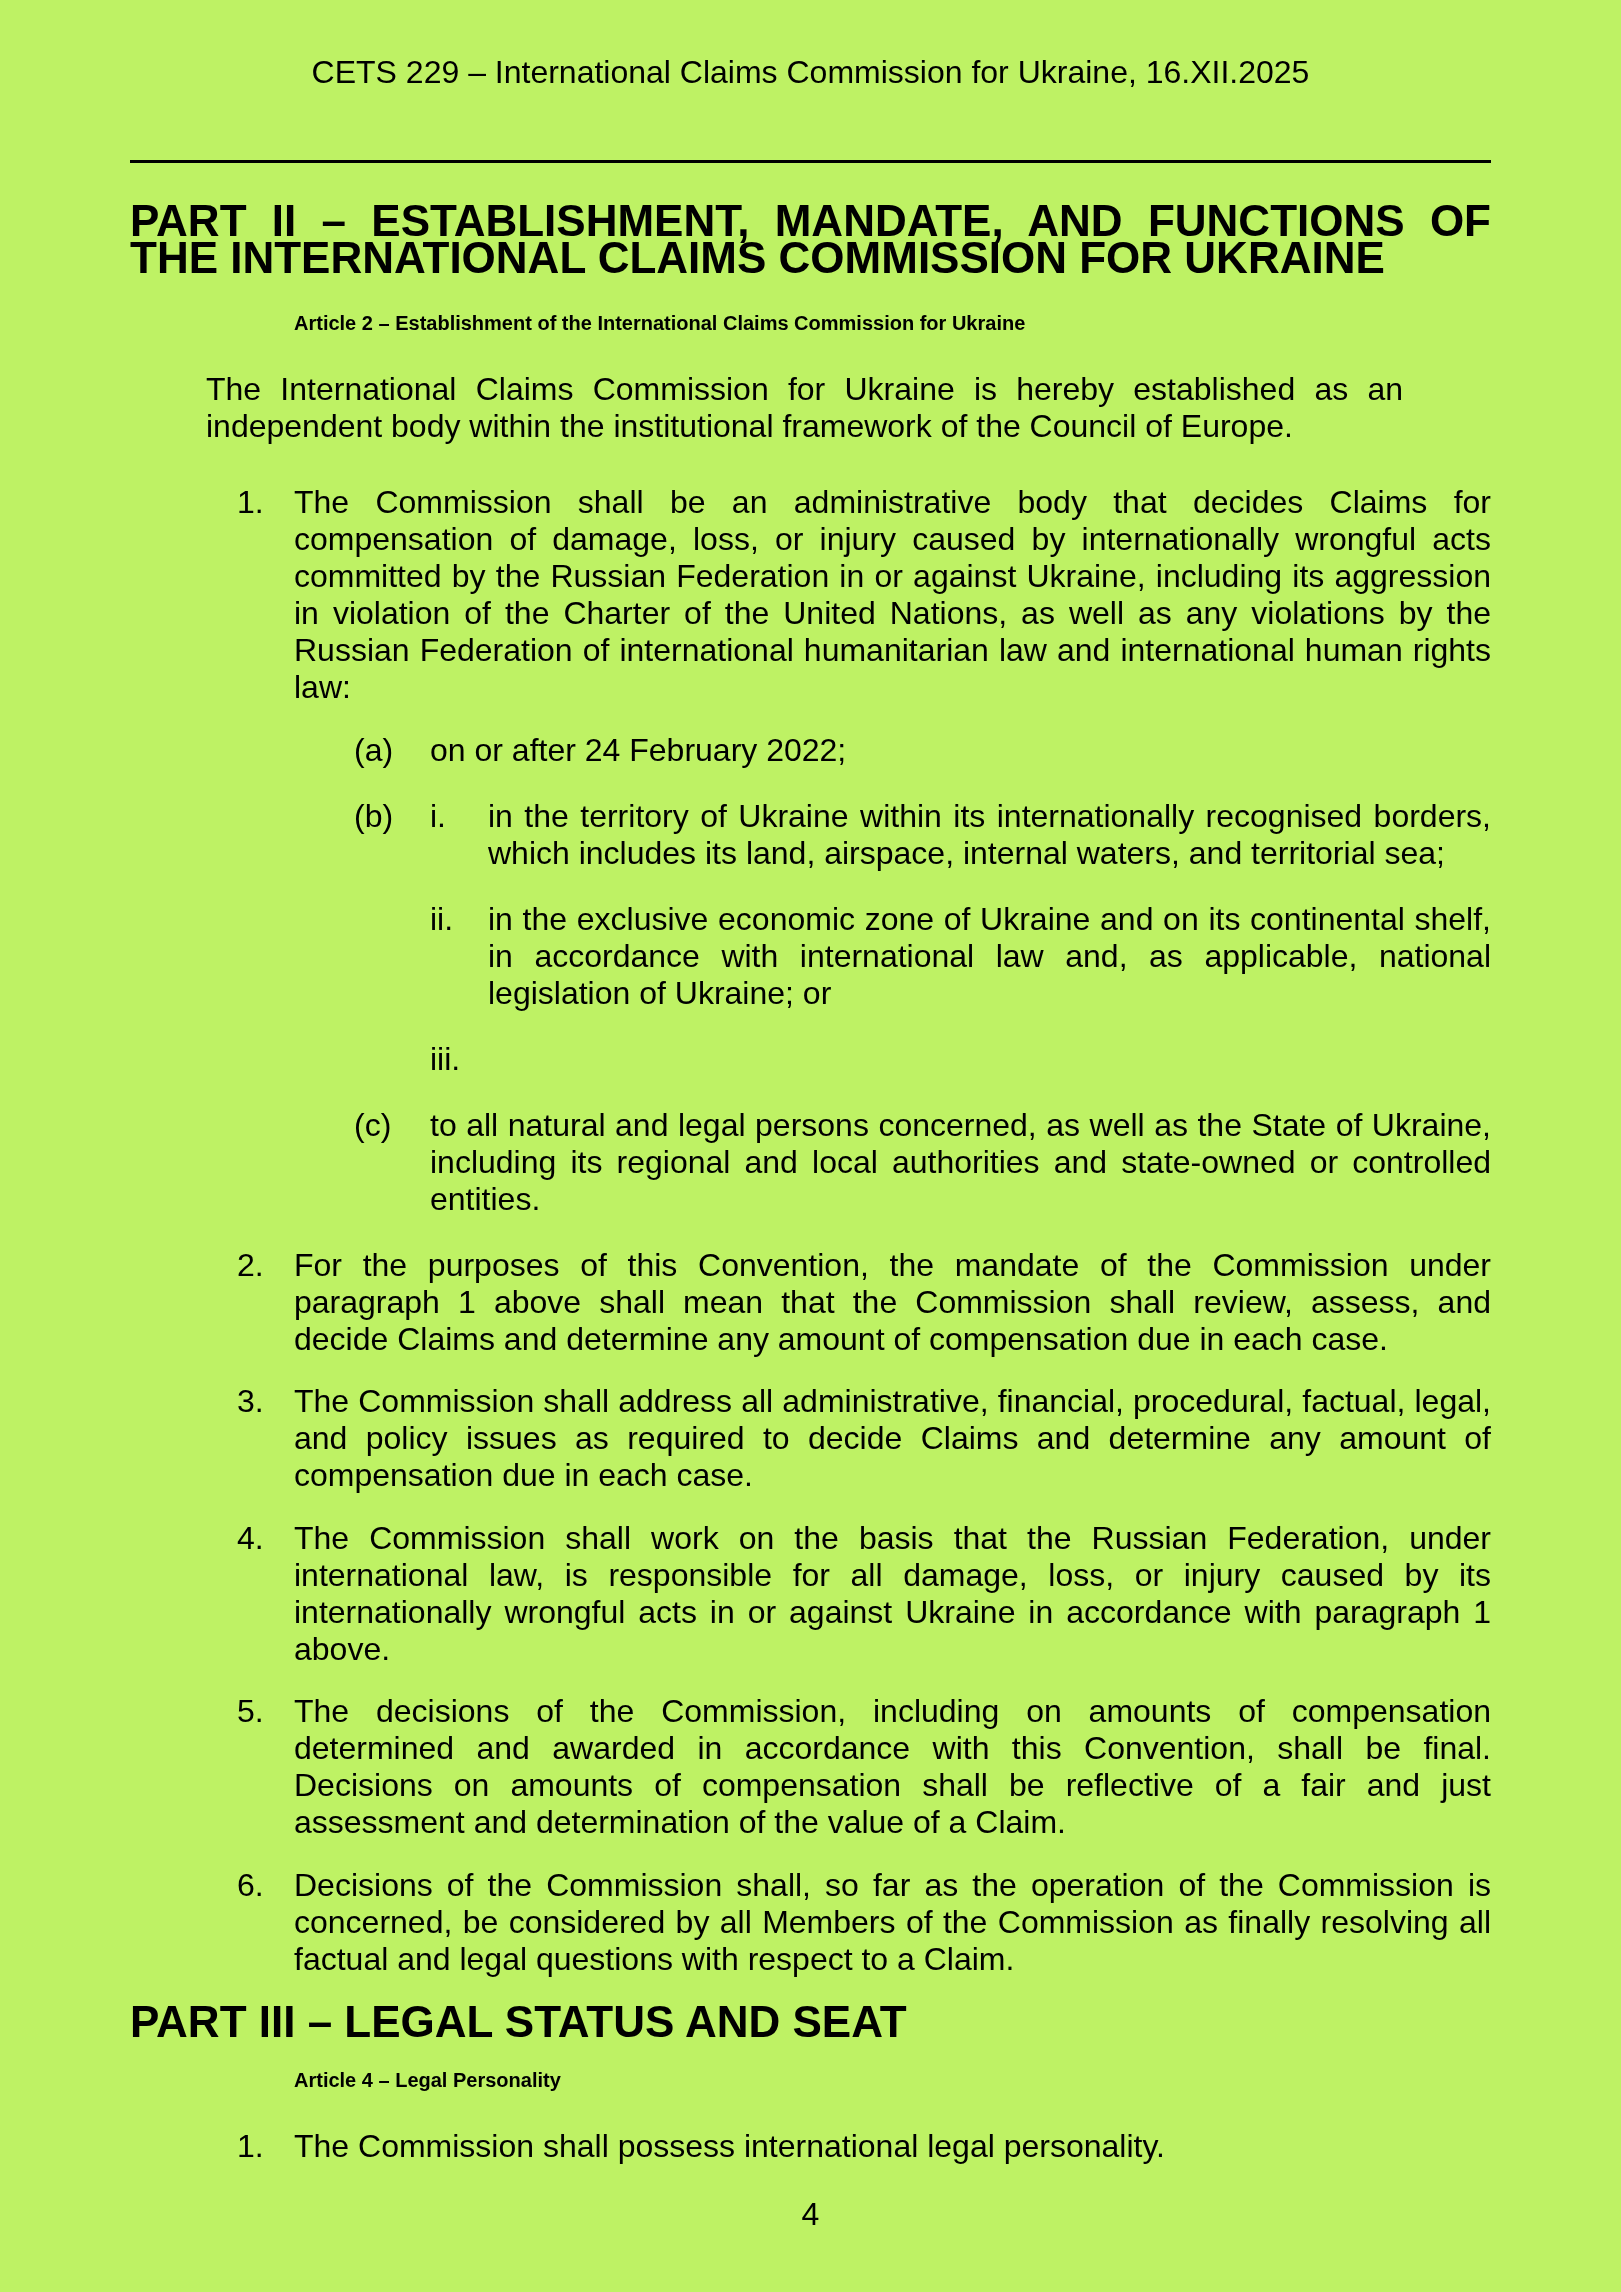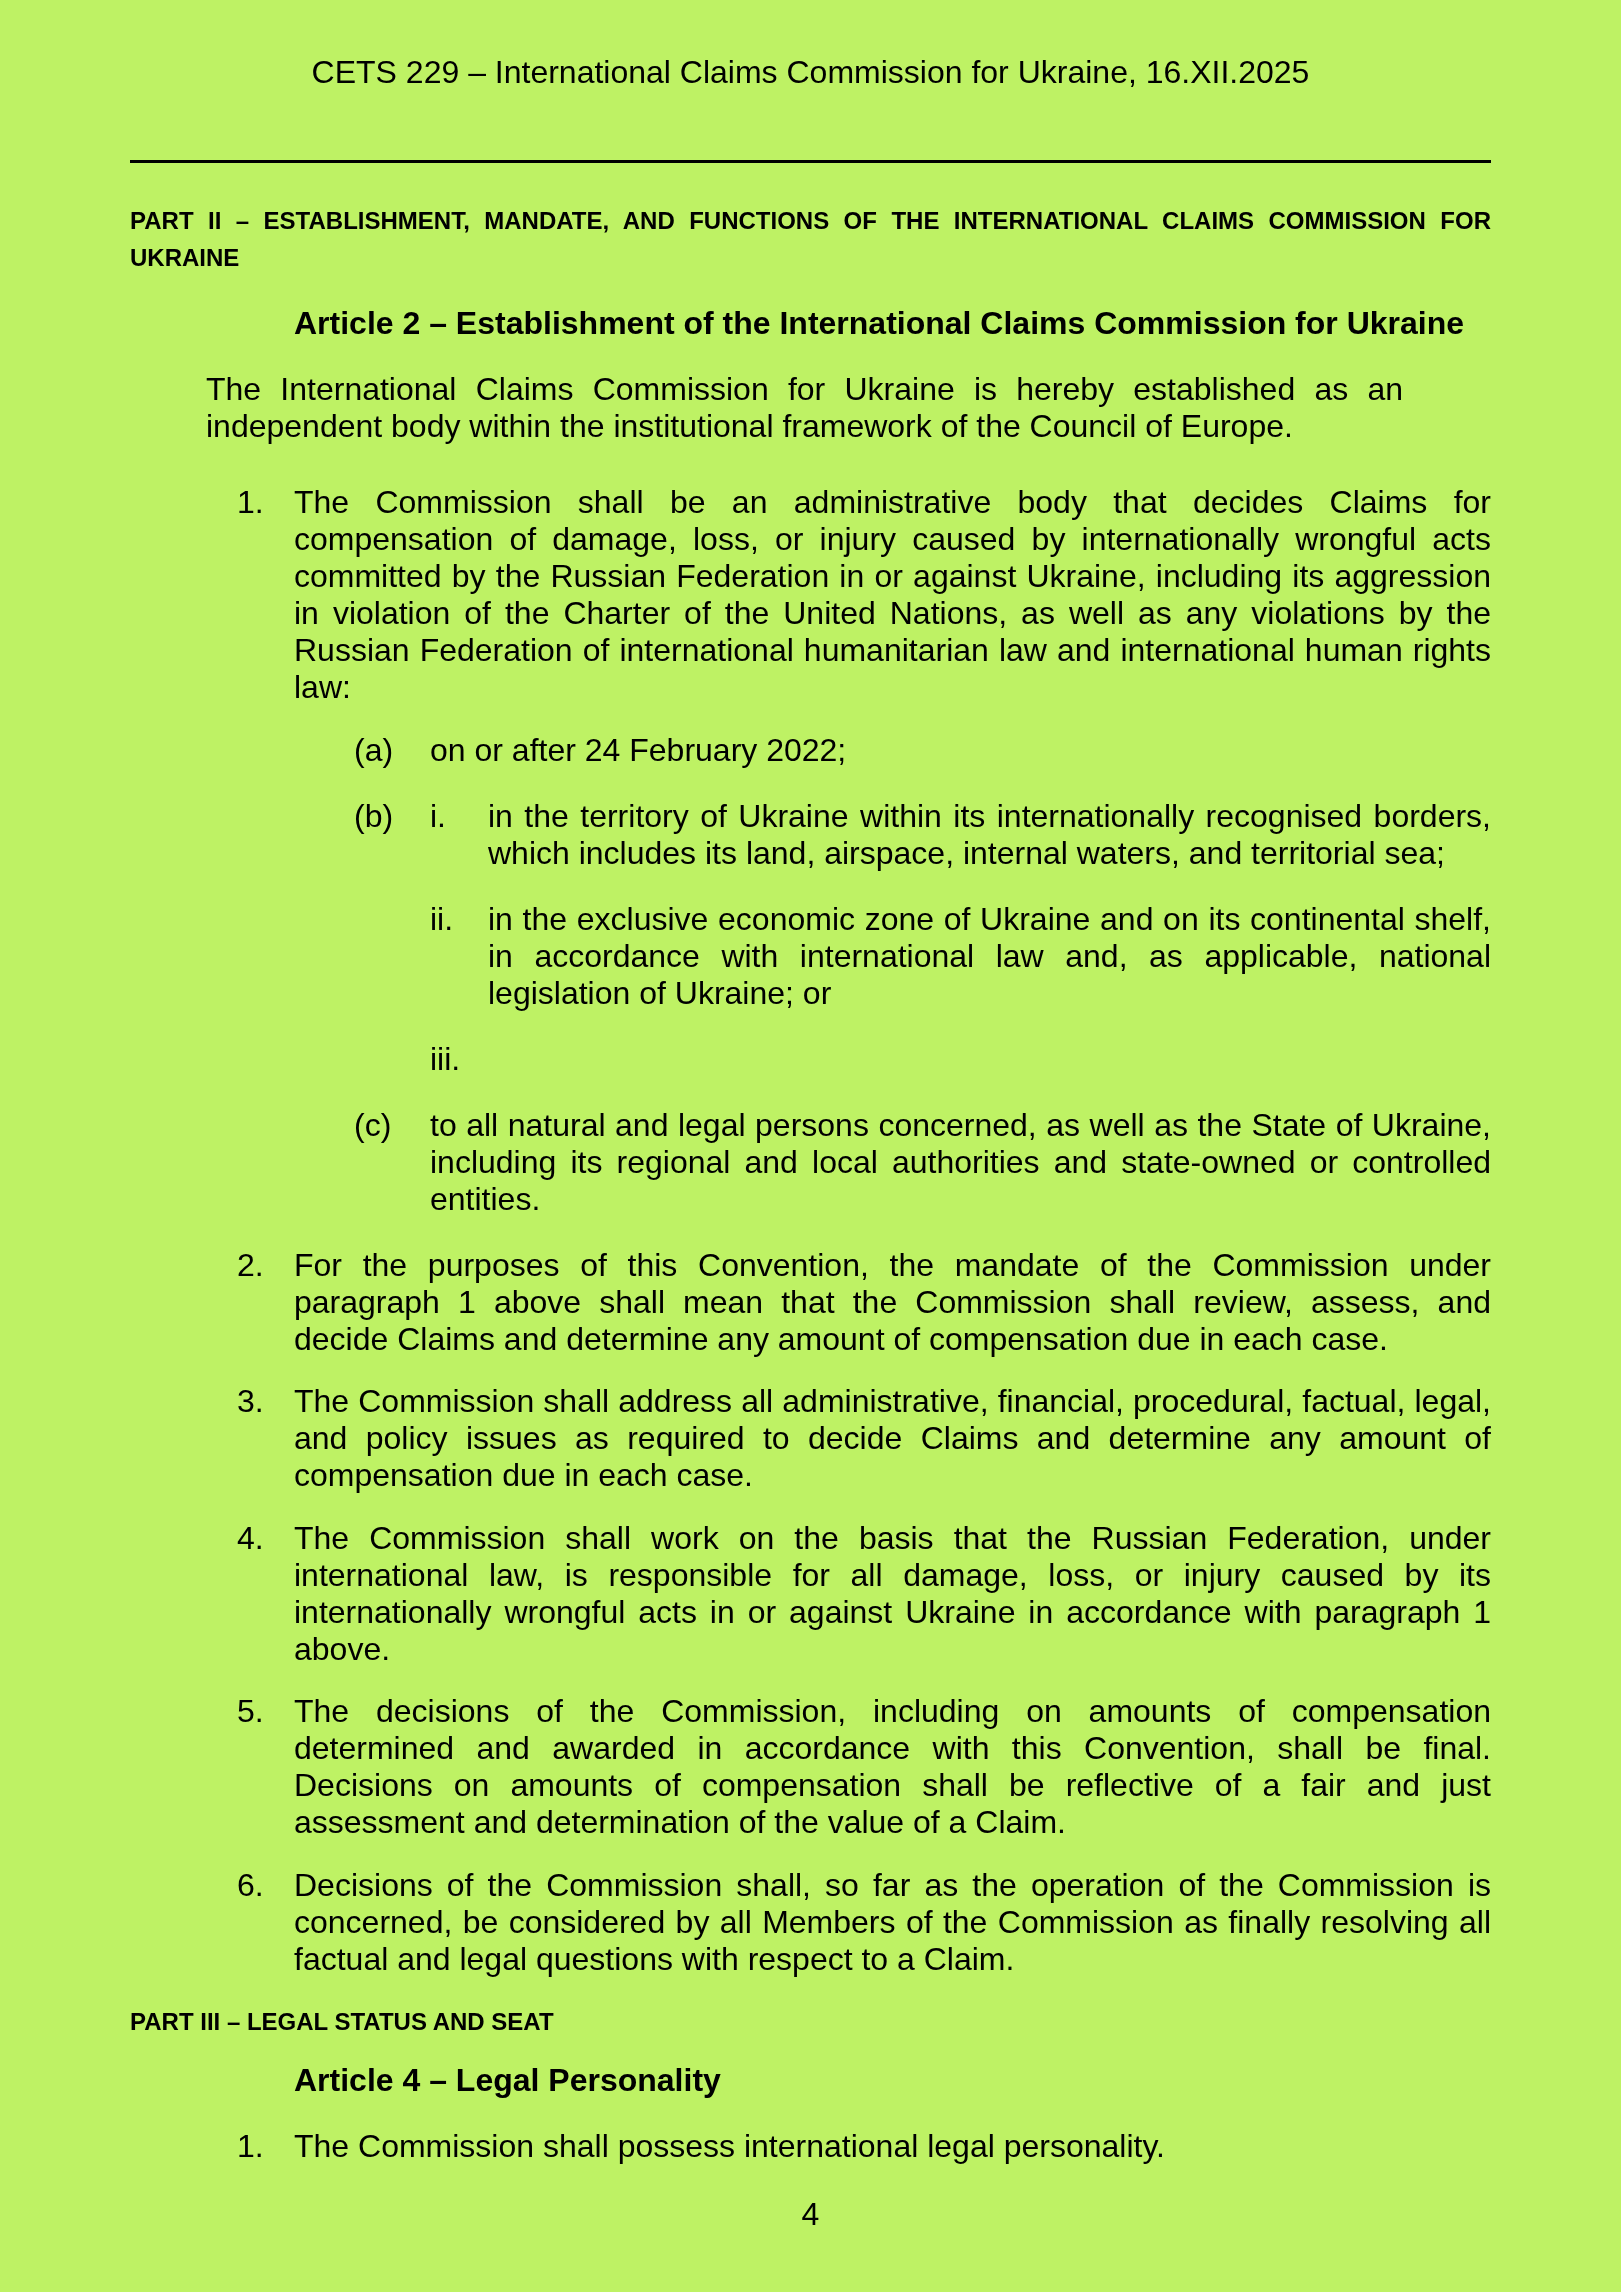--- a/index.html
+++ b/index.html
@@ -27,26 +27,26 @@
   .divider {
     margin-top: 69px;
     margin-bottom: 39px;
     border-top: 3.9px solid #000000;
     height: 0;
   }
   .part-heading {
     font-weight: bold;
     text-align: justify;
     margin: 0 0 29px 0;
-    font-size: 24px;
+    font-size: 44px;
   }
   .article-heading {
     font-weight: bold;
     margin: 0 0 29px 164px;
-    font-size: 32px;
+    font-size: 20px;
   }
   .article-body {
     margin: 0 0 39px 76px;
     width: 1197px;
     text-align: justify;
   }
   .num-para {
     display: flex;
     margin: 0 0 25.5px 107px;
   }

